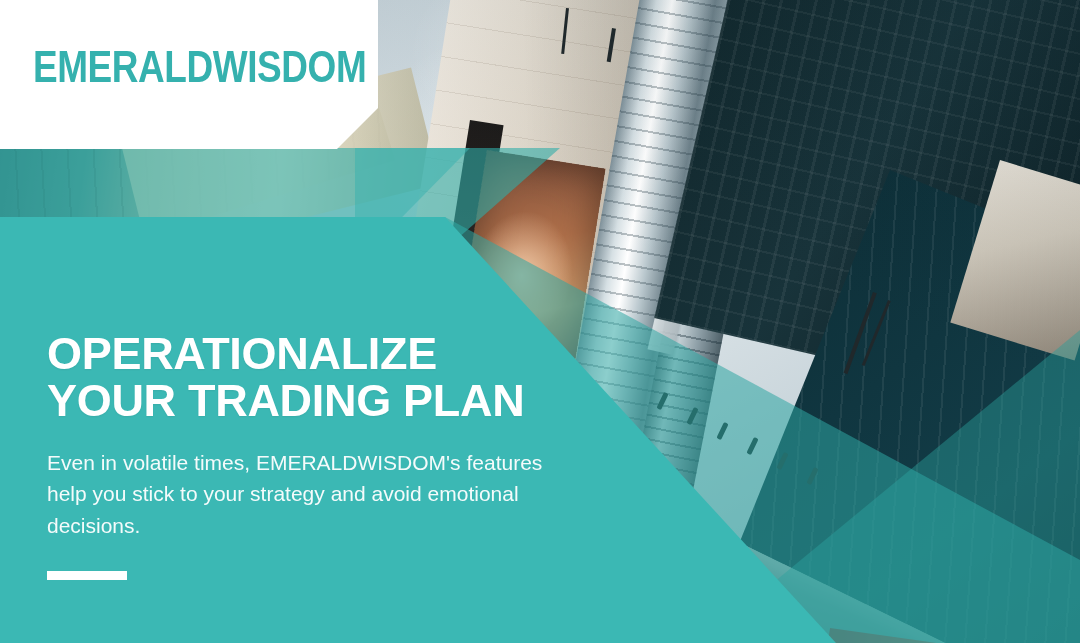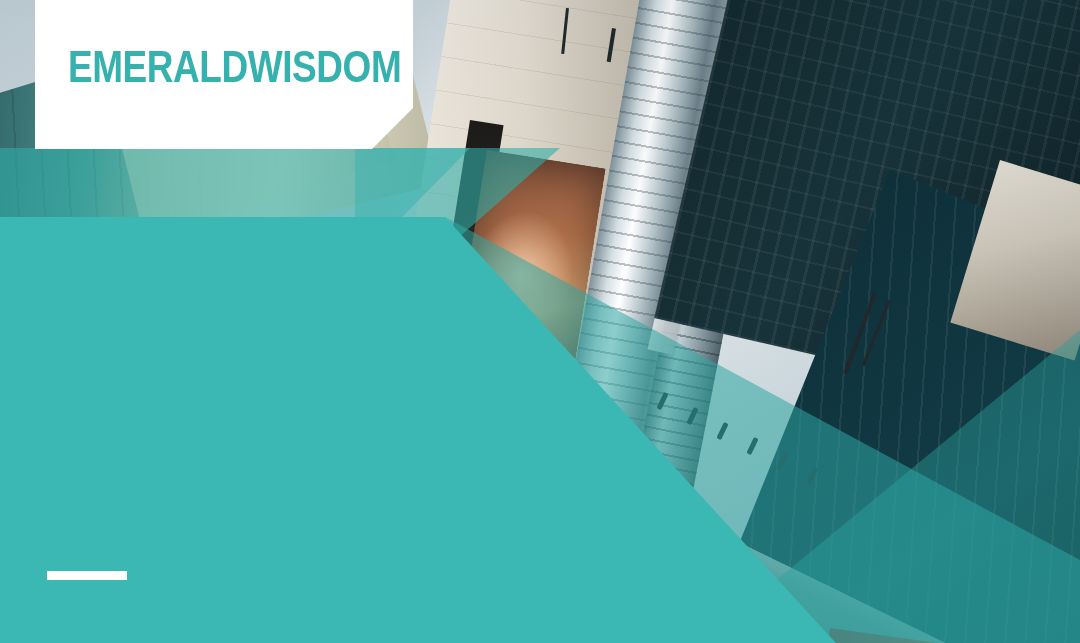--- a/index.html
+++ b/index.html
@@ -269,21 +269,20 @@
     clip-path:polygon(0 217px, 445px 217px, 836px 643px, 0 643px);
   }
 
   
   .logo-panel {
     position:absolute;
     left:0; top:0;
     width:378px; height:149px;
     background:#ffffff;
     clip-path:polygon(0 0, 378px 0, 378px 108px, 337px 149px, 0 149px);
-    margin-left:35px;
   }
   .logo-text {
     position:absolute;
     left:33px; top:45px;
     font-size:44px;
     font-weight:700;
     letter-spacing:-0.5px;
     color:#35b1ae;
     font-family:"Liberation Sans", sans-serif;
     transform:scaleX(.84);
@@ -379,16 +378,21 @@
   <div class="tint-band"></div>
   <div class="tint-wedge"></div>
   <div class="tint-ul"></div>
 
   <div class="teal-block"></div>
 
   <div class="logo-panel">
     <div class="logo-text">EMERALDWISDOM</div>
   </div>
 
+  <div class="content">
+    <div class="headline">OPERATIONALIZE
+YOUR TRADING PLAN</div>
+    <div class="subcopy">Even in volatile times, EMERALDWISDOM's features help you stick to your strategy and avoid emotional decisions.</div>
+  </div>
 
   <div class="accent-bar"></div>
 
 </div>
 
 </body></html>

